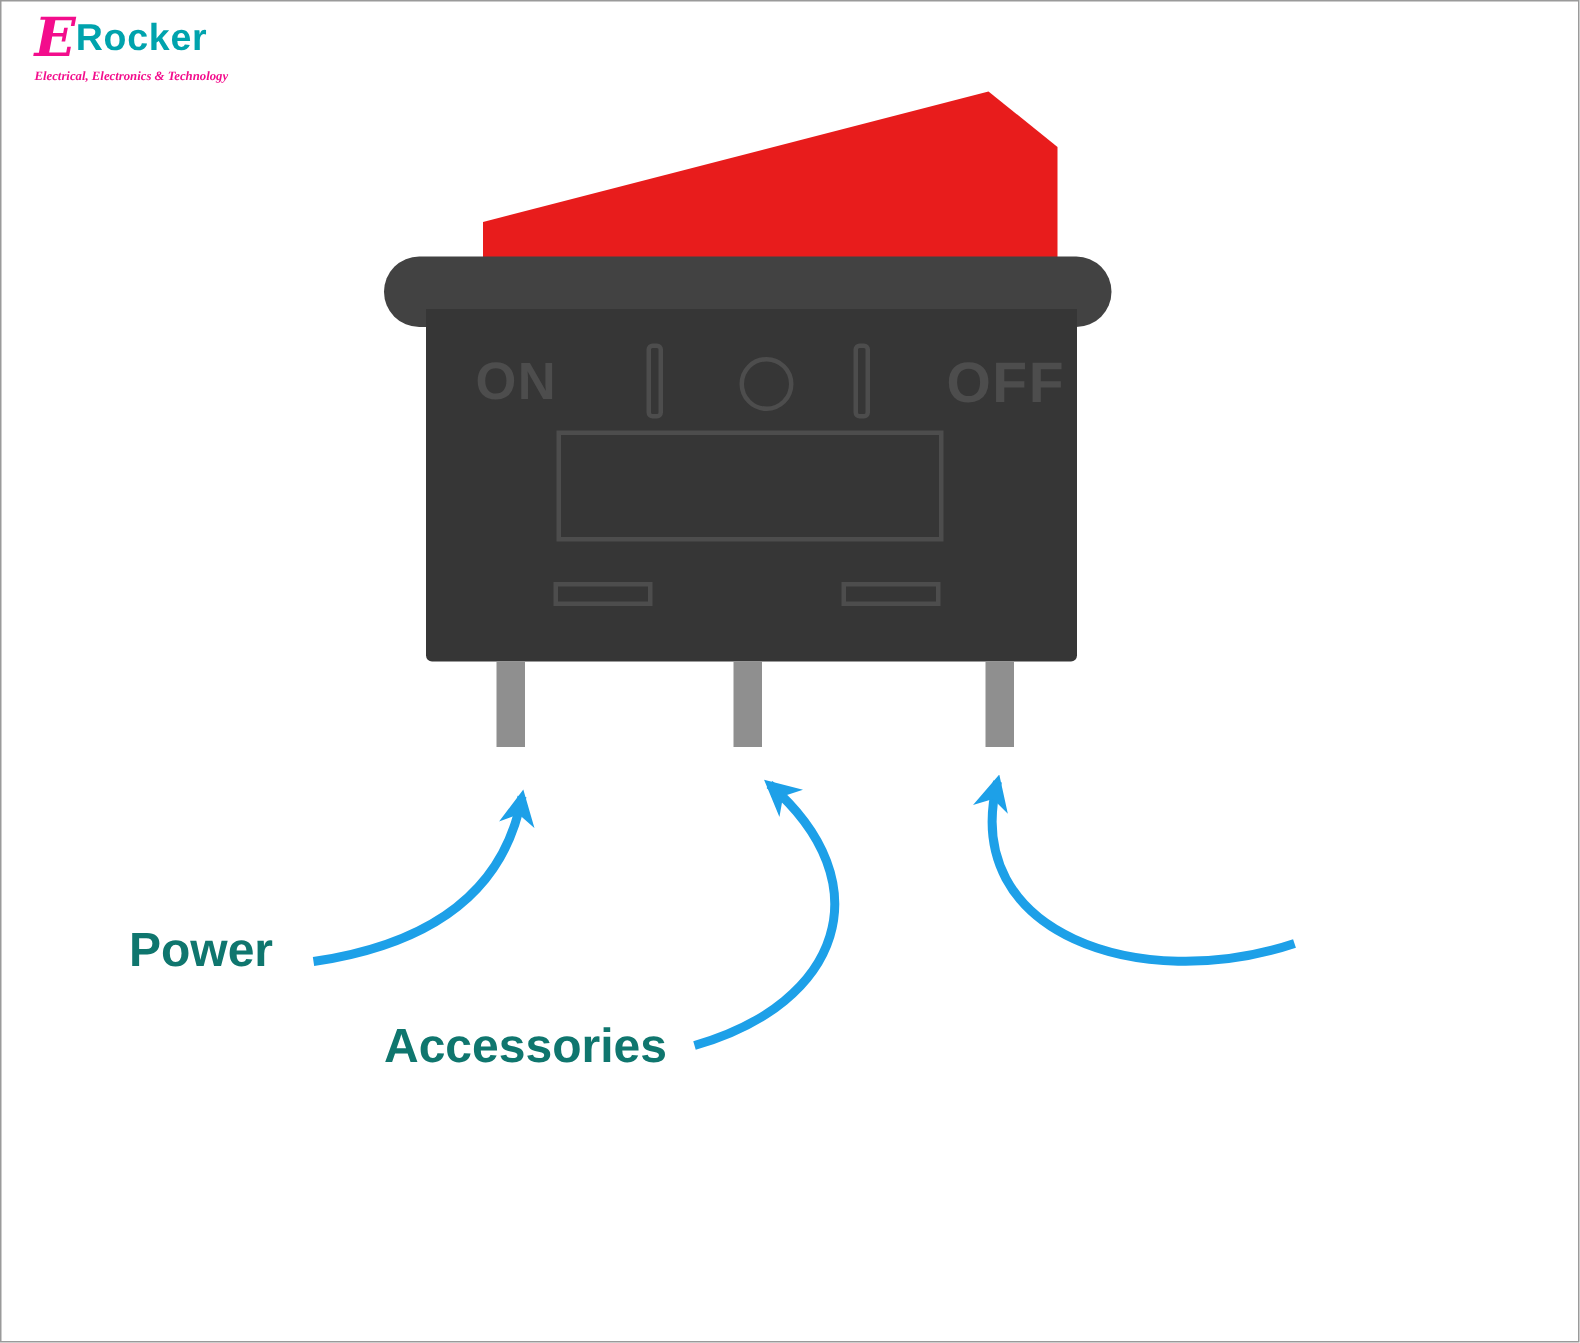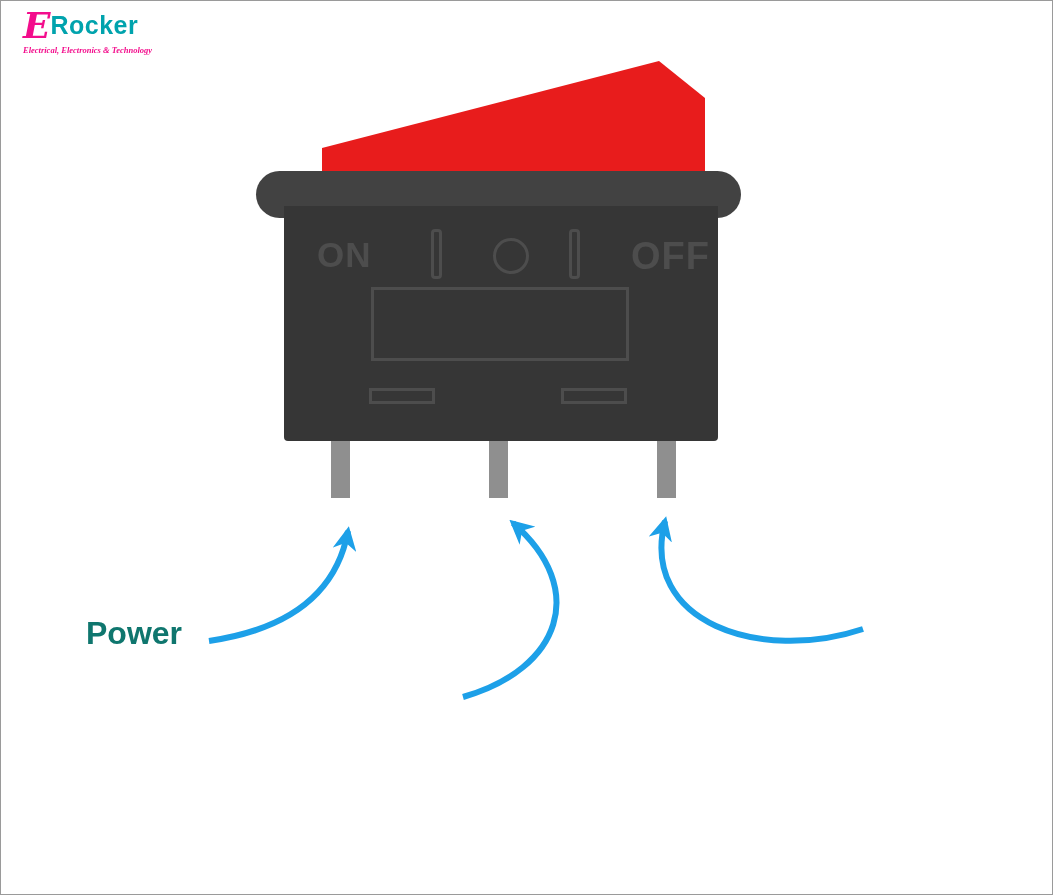--- a/index.html
+++ b/index.html
@@ -113,15 +113,16 @@
       <marker id="ah" viewBox="0 0 10 10" refX="8" refY="5" markerWidth="24" markerHeight="24" markerUnits="userSpaceOnUse" orient="auto">
         <path d="M0 0 L10 5 L0 10 L3 5 z" fill="#1da0e8"></path>
       </marker>
     </defs>
     <path d="M 208 640 Q 330 622 347 530" fill="none" stroke="#1da0e8" stroke-width="6" marker-end="url(#ah)"></path>
     <path d="M 462 696 C 560 668 588 588 512 522" fill="none" stroke="#1da0e8" stroke-width="6" marker-end="url(#ah)"></path>
     <path d="M 862 628 C 760 662 638 622 664 520" fill="none" stroke="#1da0e8" stroke-width="6" marker-end="url(#ah)"></path>
   </svg>
 
   <div class="callout power-label">Power</div>
+  <div class="callout accessories-label">Accessories</div>
 
 
 </div>
 
 </body></html>

